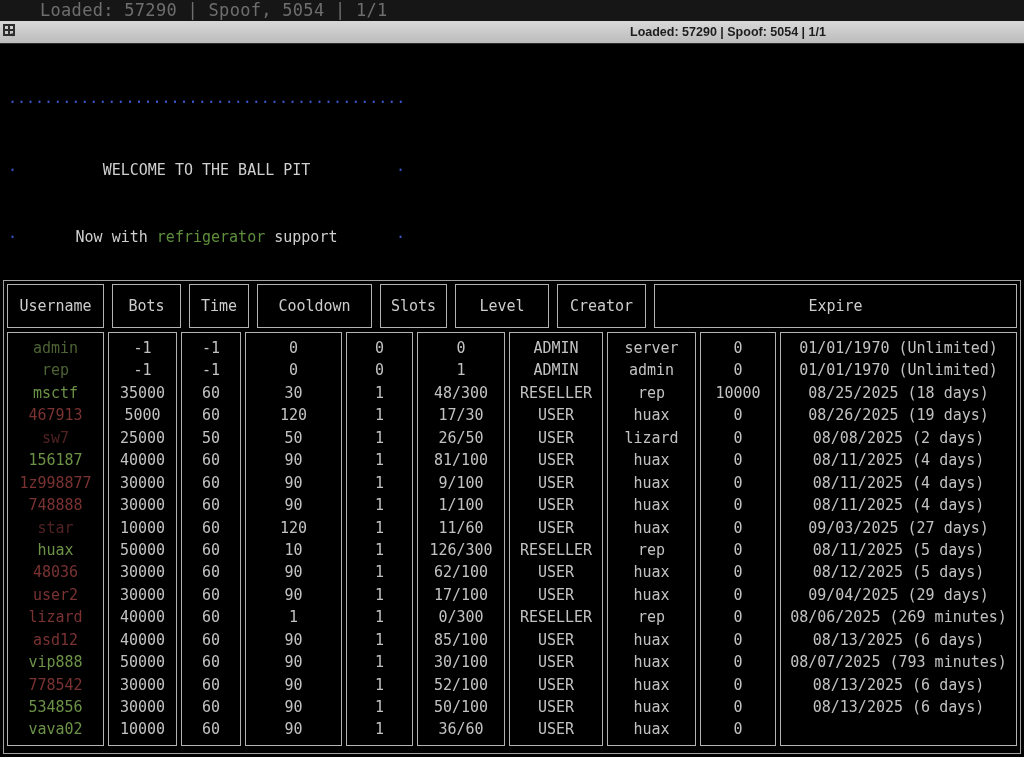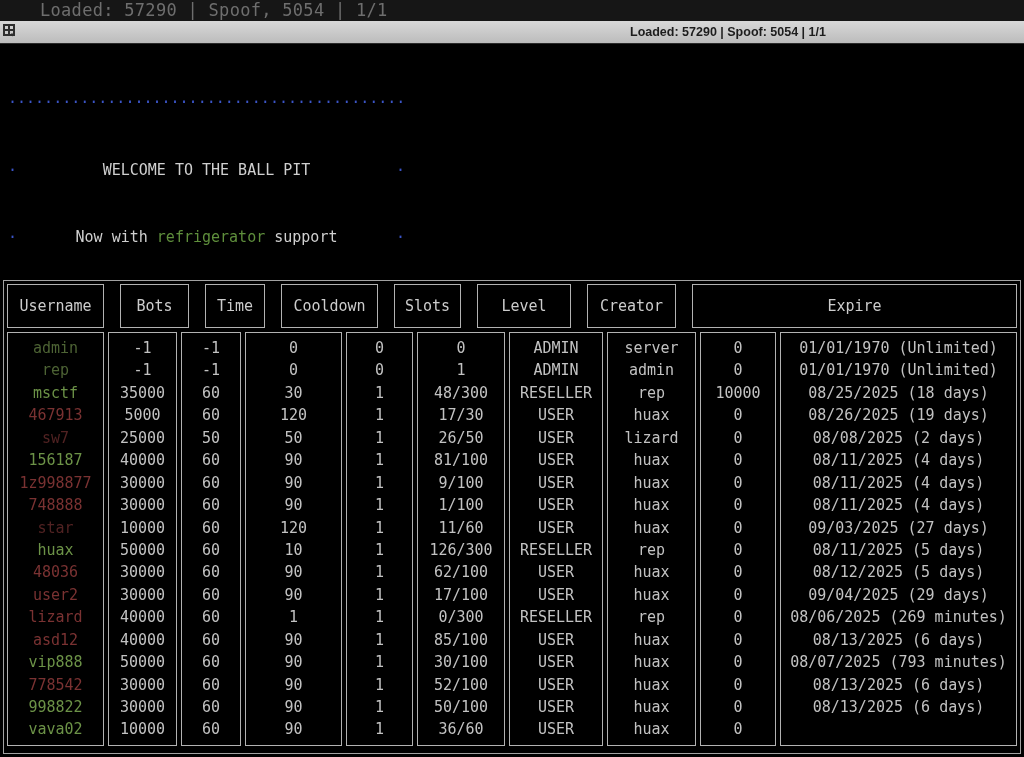--- a/index.html
+++ b/index.html
@@ -48,21 +48,21 @@
   .statline{display:flex;justify-content:space-between;width:318px;margin-left:28px;}
   .statlabel{color:#c6c6c6;}
   .bracket{color:#99a23a;}
   .bval{color:#d9d9d9;}
   .spacer8{height:9px;}
   
   .utable{
     position:absolute;left:3px;top:280px;width:1018px;height:474px;
     border:1px solid #a2a2a2;box-sizing:border-box;padding:3px;background:#000;
   }
-  .thead{display:flex;gap:16px;margin-bottom:4px;}
+  .thead{display:flex;gap:8px;margin-bottom:4px;}
   .th{
     border:1px solid #b2b2b2;height:44px;display:flex;align-items:center;justify-content:center;
     color:#cccccc;font-size:15px;box-sizing:border-box;flex-shrink:0;
   }
   .tbody{display:flex;gap:4px;}
   .tcol{
     border:1px solid #b2b2b2;box-sizing:border-box;padding:4px 0 3px 0;flex-shrink:0;
     height:414px;
   }
   .tcell{
@@ -123,21 +123,21 @@
   <div class="dotline">············································</div>
   <div class="spacer8"></div>
   
 </div>
 
 <div class="utable">
   <div class="thead" id="thead">
       <div class="th" style="width: 97px;">Username</div>
       <div class="th" style="width: 69px;">Bots</div>
       <div class="th" style="width: 60px;">Time</div>
-      <div class="th" style="width: 97px;">Cooldown</div>
+      <div class="th" style="width: 115px;">Cooldown</div>
       <div class="th" style="width: 67px;">Slots</div>
       <div class="th" style="width: 94px;">Level</div>
       <div class="th" style="width: 89px;">Creator</div>
       <div class="th" style="flex: 1 1 0%;">Expire</div>
     </div>
   <div class="tbody" id="tbody">
       <div class="tcol" style="width: 97px;">
         <div class="tcell u-green-dim">admin</div>
         <div class="tcell u-green-dim">rep</div>
         <div class="tcell u-green">msctf</div>
@@ -147,21 +147,21 @@
         <div class="tcell u-red">1z998877</div>
         <div class="tcell u-red">748888</div>
         <div class="tcell u-red-dim">star</div>
         <div class="tcell u-green">huax</div>
         <div class="tcell u-red">48036</div>
         <div class="tcell u-red">user2</div>
         <div class="tcell u-red">lizard</div>
         <div class="tcell u-red">asd12</div>
         <div class="tcell u-green">vip888</div>
         <div class="tcell u-red">778542</div>
-        <div class="tcell u-green">998822</div>
+        <div class="tcell u-green">534856</div>
         <div class="tcell u-green">vava02</div>
       </div>
       <div class="tcol" style="width: 69px;">
         <div class="tcell">-1</div>
         <div class="tcell">-1</div>
         <div class="tcell">35000</div>
         <div class="tcell">5000</div>
         <div class="tcell">25000</div>
         <div class="tcell">40000</div>
         <div class="tcell">30000</div>

